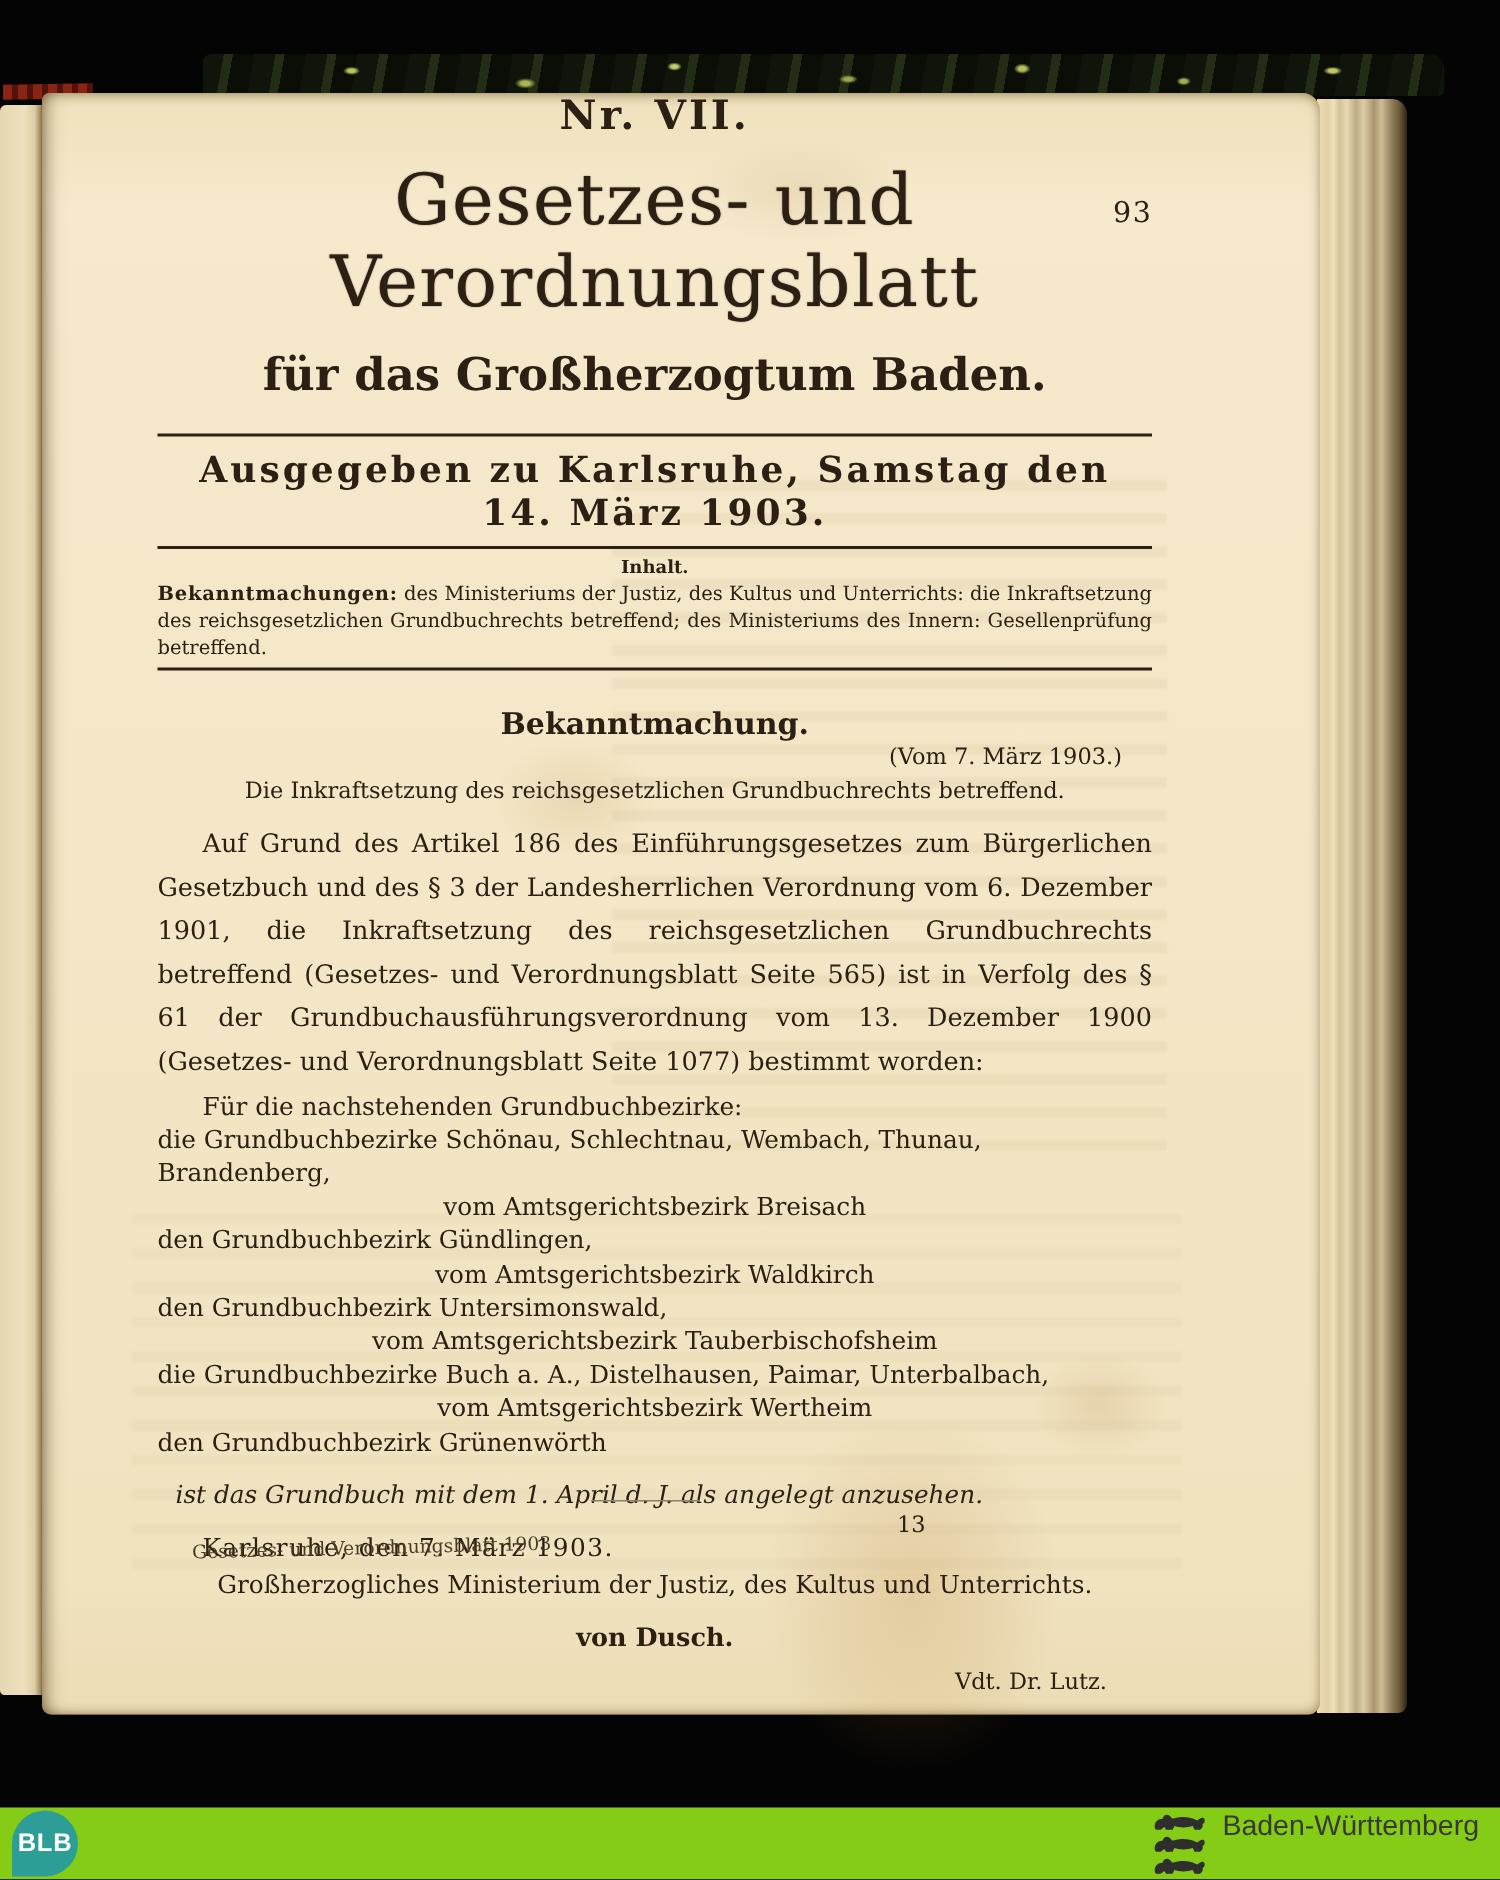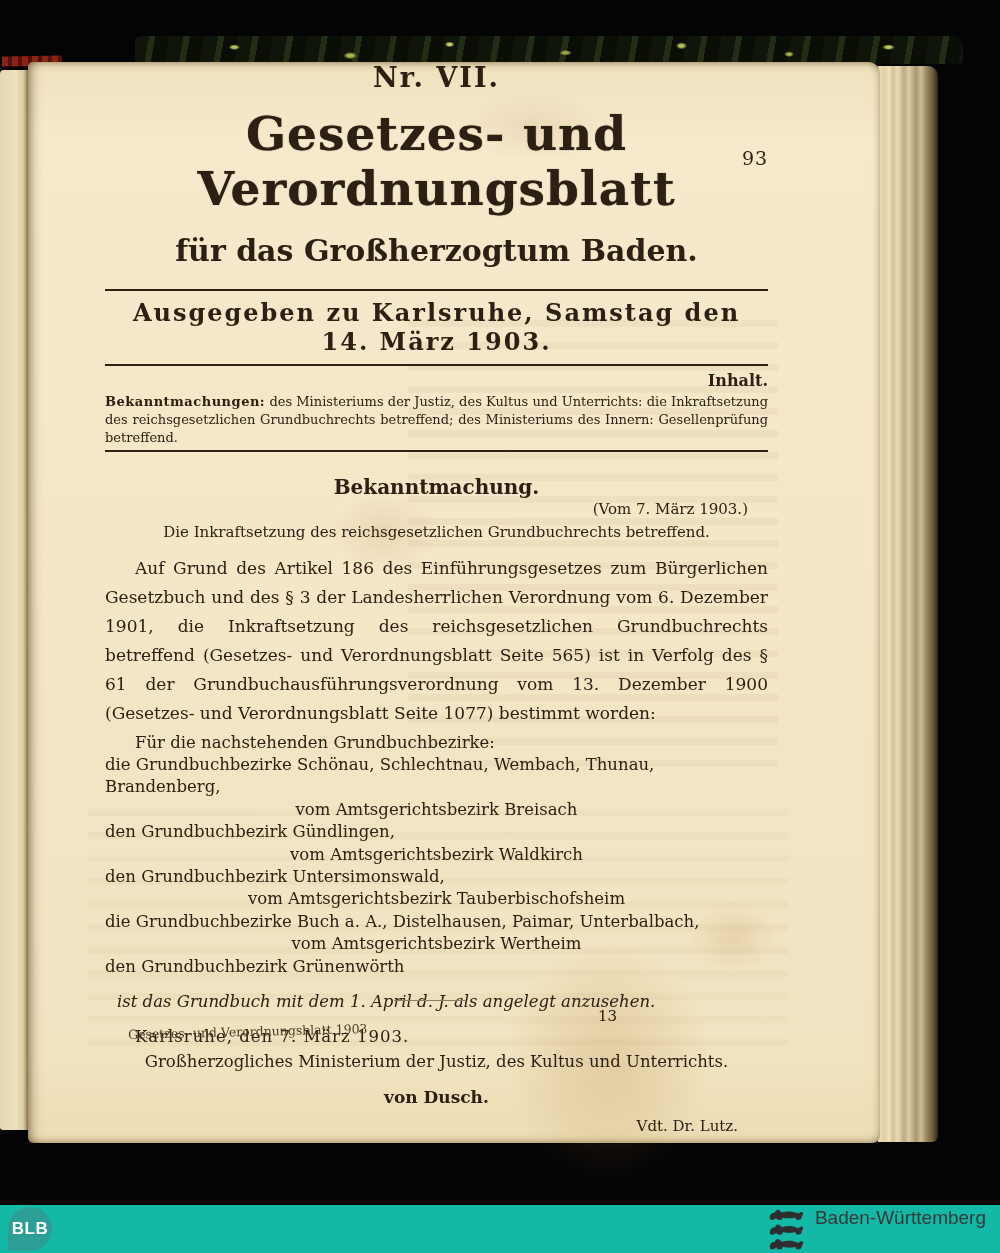--- a/index.html
+++ b/index.html
@@ -49,52 +49,52 @@
   .stain.s4{left:430px;top:30px;width:150px;height:70px;
     background:radial-gradient(closest-side,rgba(165,120,60,.12),transparent 100%);}
   .ghost{position:absolute;pointer-events:none;filter:blur(.7px);opacity:.55;}
   .ghost.g1{left:380px;top:250px;width:370px;height:470px;
     background:repeating-linear-gradient(0deg,transparent 0 15px,rgba(150,120,78,.12) 15px 22px);}
   .ghost.g2{left:60px;top:740px;width:700px;height:260px;
     background:repeating-linear-gradient(0deg,transparent 0 16px,rgba(150,120,78,.09) 16px 23px);}
 
   
   .content{position:relative;height:100%;padding:0 112px 0 77px;box-sizing:border-box;}
-  .folio{position:absolute;left:714px;top:69px;font-size:19px;letter-spacing:1px;margin-top:16px;}
+  .folio{position:absolute;left:714px;top:69px;font-size:19px;letter-spacing:1px;}
   .issue-no{margin:0;text-align:center;font-size:27px;font-weight:bold;letter-spacing:2px;}
-  .main-title{margin:13px 0 0;text-align:center;font-size:47px;font-weight:bold;letter-spacing:1px;
+  .main-title{margin:13px 0 0;text-align:center;font-size:47px;font-weight:normal;letter-spacing:1px;
     text-shadow:0 0 1px rgba(40,28,10,.7);}
   .sub-title{margin:17px 0 0;text-align:center;font-size:30px;font-weight:bold;}
   .rule{border:0;border-top:2.5px solid #2b2013;margin:0;}
   .rule.r1{margin-top:21px;}
   .rule.r2{margin-top:8px;}
   .rule.r3{margin-top:3px;}
   .dateline{margin:7px 0 0;text-align:center;font-size:24px;font-weight:600;letter-spacing:2px;}
-  .inhalt-h{margin:5px 0 0;text-align:right;font-size:16px;font-weight:bold;}
+  .inhalt-h{margin:5px 0 0;text-align:center;font-size:12px;font-weight:bold;}
   .inhalt-p{margin:3px 0 0;font-size:13px;line-height:18px;text-align:justify;}
   .inhalt-p b{letter-spacing:.5px;}
   .bek-h{margin:23px 0 0;text-align:center;font-size:20px;font-weight:bold;}
   .date-note{margin:1px 0 0;text-align:right;padding-right:20px;font-size:15px;}
   .subject{margin:5px 0 0;text-align:center;font-size:15px;}
   .body-par{margin:13px 0 0;font-size:17px;line-height:29px;text-align:justify;text-indent:30px;}
   .intro-line{margin:3px 0 0;font-size:16.5px;line-height:23px;text-indent:30px;}
   .court{margin:0;text-align:center;font-size:16.5px;line-height:22.4px;}
   .districts{margin:0;font-size:16.5px;line-height:22.4px;}
   .closing{margin:12px;font-size:16.5px;line-height:23px;font-style:italic;}
   .place-date{margin:1px 0 0;font-size:16.5px;line-height:23px;text-indent:30px;letter-spacing:1px;}
   .ministry{margin:2px 0 0;text-align:center;font-size:16.5px;line-height:23px;}
   .signer{margin:13px;text-align:center;font-size:17px;font-weight:bold;line-height:22px;}
   .countersign{margin:-4px 0 0;text-align:right;padding-right:30px;font-size:15px;}
   .footnote-rule{position:absolute;left:366px;bottom:142px;width:72px;border-top:1.5px solid #8a7f68;}
   .footnote-left{position:absolute;left:100px;bottom:104px;font-size:12.5px;color:#4a3c24;
     transform:rotate(-1.4deg);}
   .sig-mark{position:absolute;left:570px;bottom:118px;font-size:15px;}
 
   
-  .footer-bar{position:absolute;left:0;top:1205px;width:1000px;height:48px;background:#14b8a6;
+  .footer-bar{position:absolute;left:0;top:1205px;width:1000px;height:48px;background:#84cc16;
     display:flex;align-items:center;font-family:"Liberation Sans", sans-serif;}
   .blb-logo{width:44px;height:44px;margin-left:8px;border-radius:50% 50% 50% 0;
     display:flex;align-items:center;justify-content:center;flex:0 0 auto;}
   .blb-logo span{color:#fff;font-weight:bold;font-size:17px;letter-spacing:.5px;}
   .lib-name{margin-left:14px;font-weight:bold;font-size:13.5px;line-height:1.3;
     letter-spacing:.4px;color:#3a3a3a;}
   .footer-right{margin-left:auto;display:flex;align-items:flex-start;padding-right:14px;}
   .arms{width:38px;height:44px;margin-right:10px;}
   .state-name{font-size:19px;color:#383838;font-weight:500;}
 </style>

